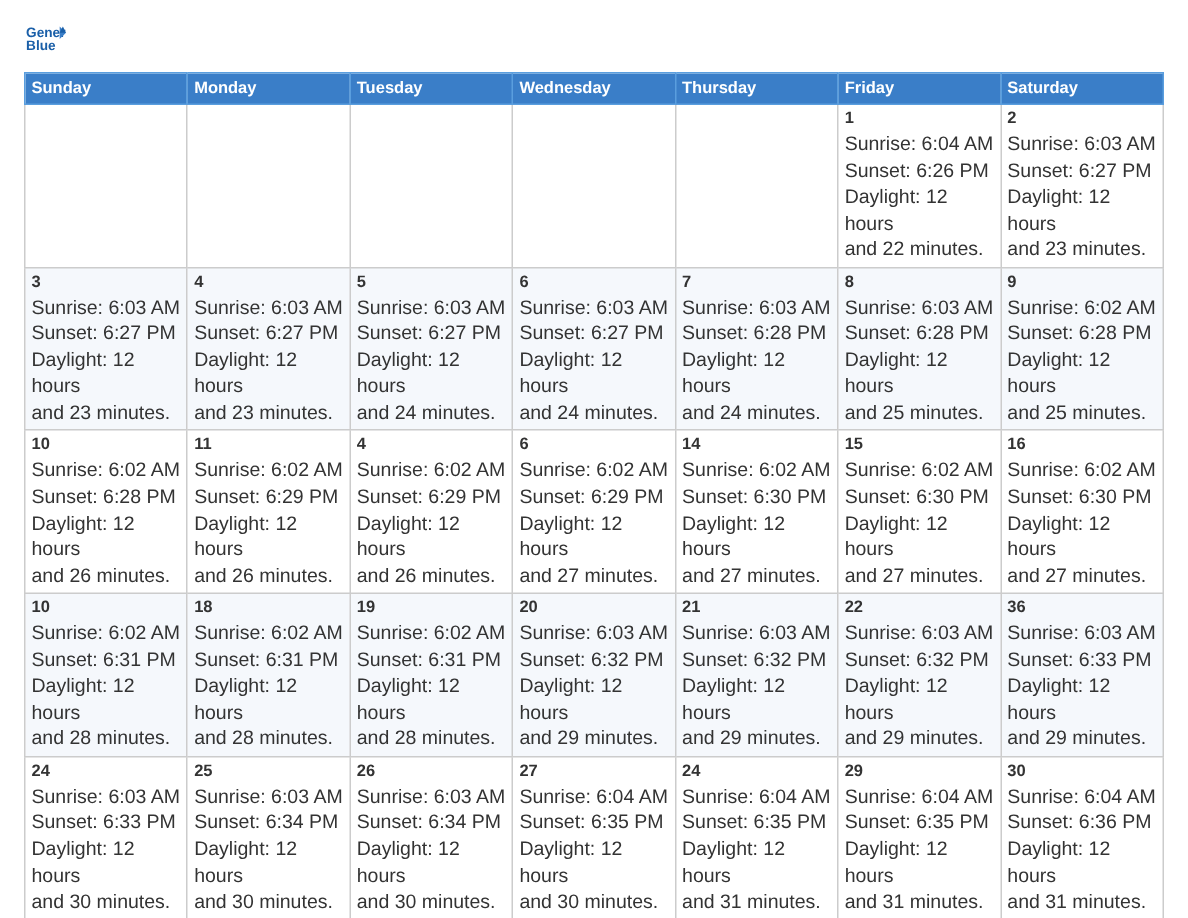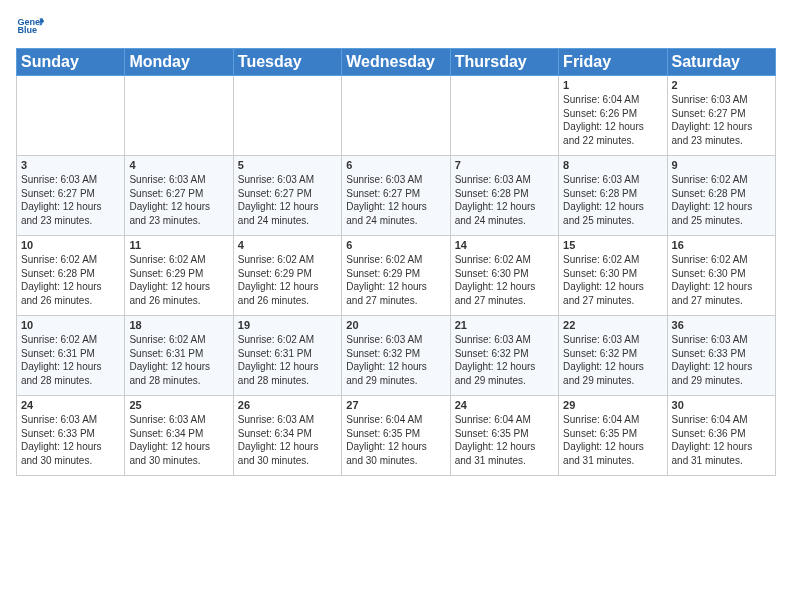--- a/index.html
+++ b/index.html
@@ -43,21 +43,21 @@
       color: #555;
     }
     .calendar {
       width: 100%;
       border-collapse: collapse;
       table-layout: fixed;
     }
     .calendar th {
       background: #3a7ec8;
       color: #fff;
-      font-size: 16px;
+      font-size: 11px;
       font-weight: bold;
       padding: 4px 4px;
       text-align: left;
       border: 1px solid #5a9ede;
     }
     .calendar td {
       border: 1px solid #ccc;
       vertical-align: top;
       padding: 3px 4px;
       font-size: 9.5px;
@@ -68,21 +68,21 @@
     .calendar tr:nth-child(even) td {
       background: #f5f8fc;
     }
     .day-num {
       font-size: 11px;
       font-weight: bold;
       margin-bottom: 2px;
       display: block;
     }
     .day-info {
-      font-size: 10px;
+      font-size: 13px;
       line-height: 1.35;
       color: #333;
     }
     .empty-cell {
       background: #fff !important;
     }
   </style>
 </head>
 <body>
 

